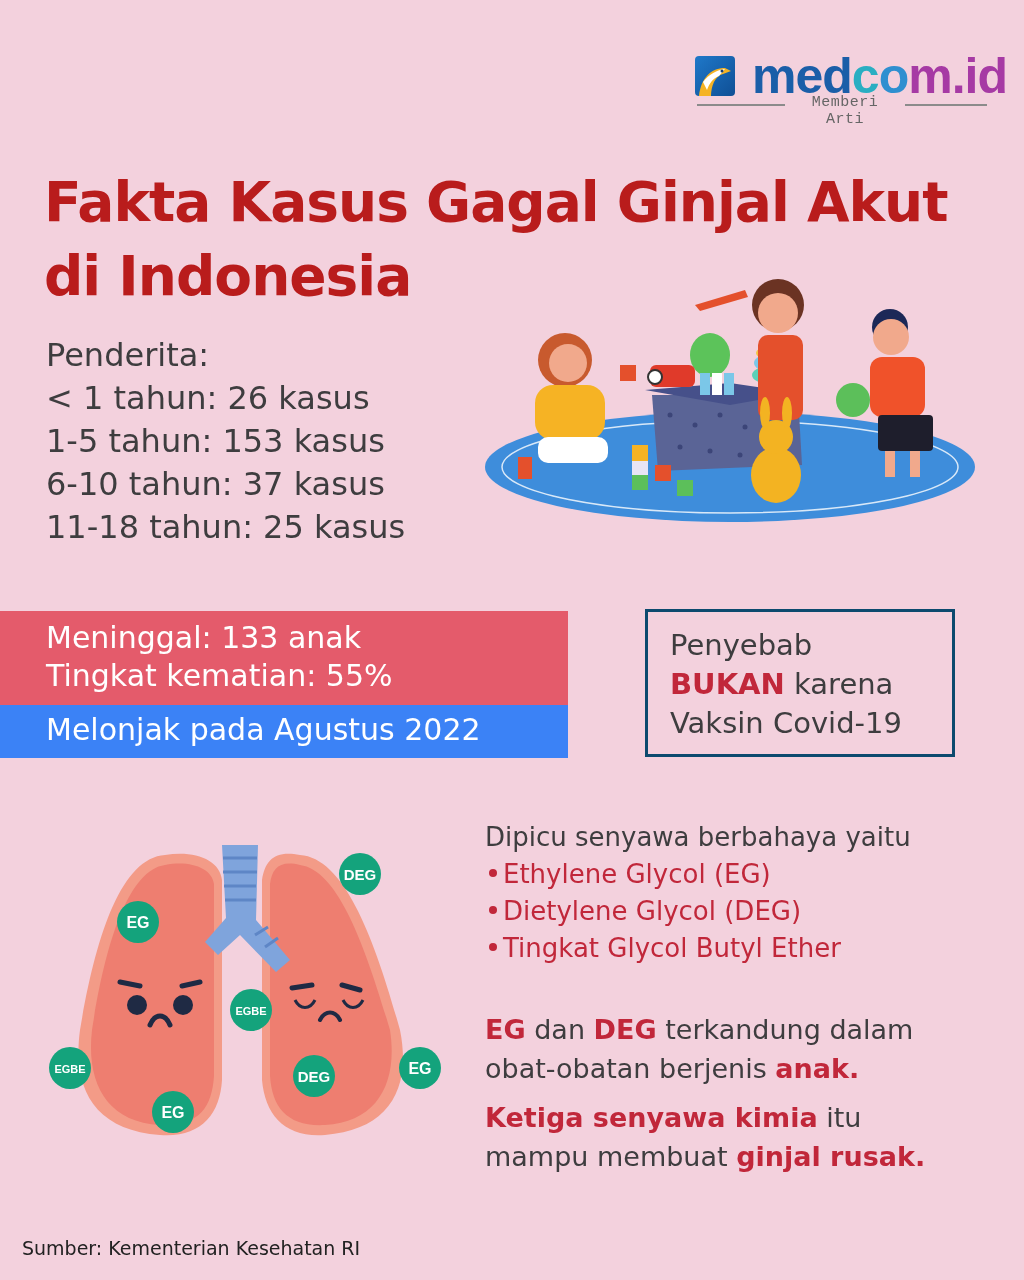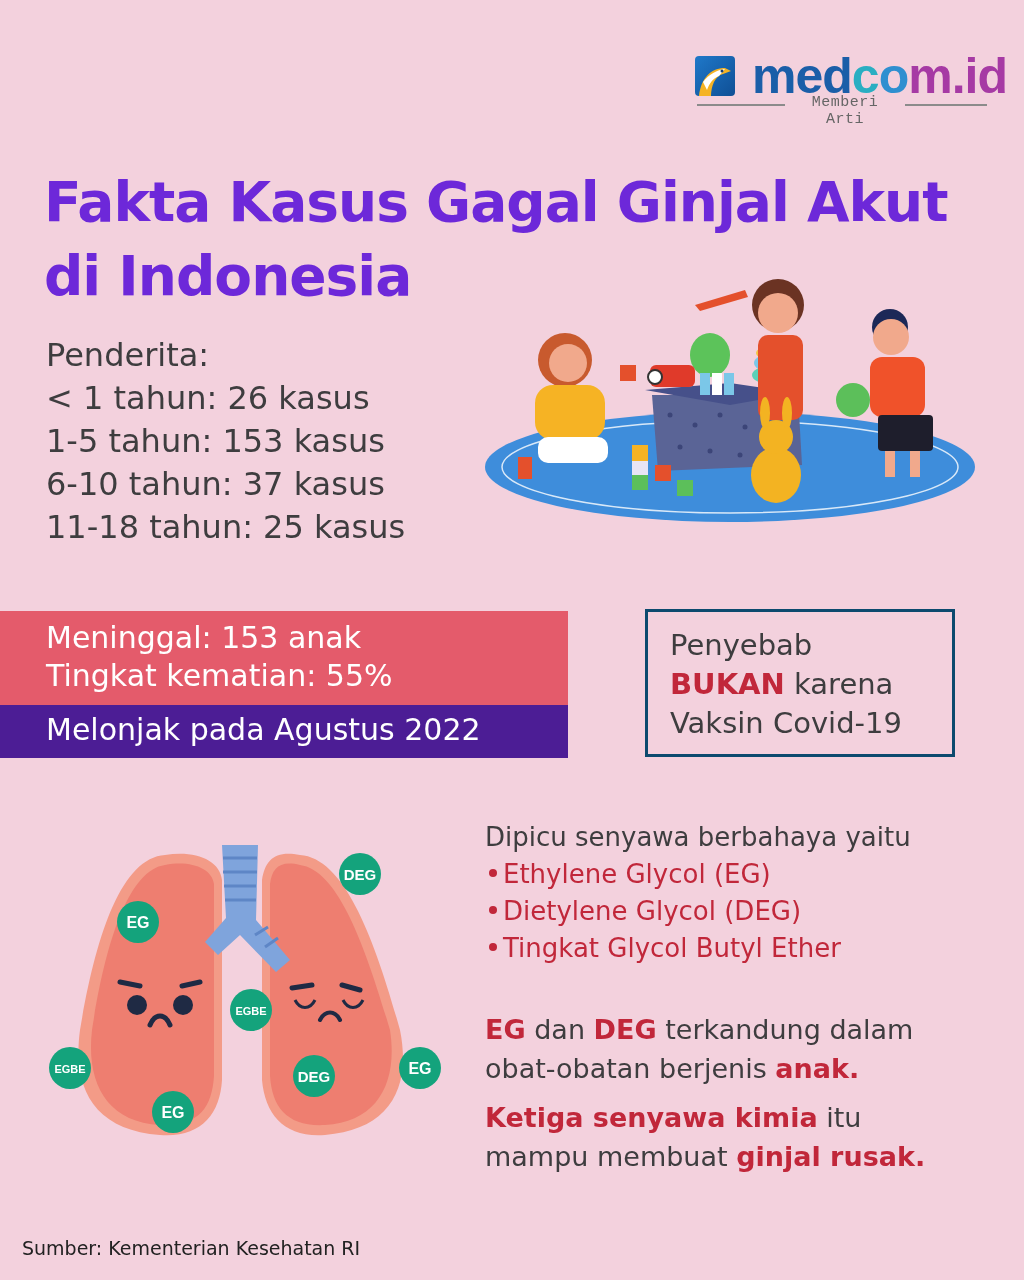--- a/index.html
+++ b/index.html
@@ -34,36 +34,36 @@
     .logo-tagline {
       left: 790px; top: 94px; width: 110px; text-align: center;
       font-family: Liberation Mono, monospace; font-size: 15px; color: #666;
       letter-spacing: 0.5px;
     }
 
     
     .title {
       left: 44px; top: 165px; width: 960px;
       font-family: "DejaVu Sans", sans-serif; font-weight: bold;
-      font-size: 55px; line-height: 74px; color: #6d28d9; letter-spacing: -1px;
+      font-size: 55px; line-height: 74px; color: #b91c1c; letter-spacing: -1px;
     }
 
     
     .patients { left: 46px; top: 334px; font-size: 32px; line-height: 43px; color: #3e3d3f; }
 
     
     .kids { left: 480px; top: 265px; width: 500px; height: 260px; }
 
     
     .statbox { left: 0; top: 611px; width: 568px; height: 94px; background: #e45b6b; }
     .statbox-text {
       position: absolute; left: 46px; top: 8px; color: #fff;
       font-size: 30px; line-height: 38px;
     }
-    .surgebox { left: 0; top: 705px; width: 568px; height: 53px; background: #4c1d95; }
+    .surgebox { left: 0; top: 705px; width: 568px; height: 53px; background: #3b82f6; }
     .surgebox-text {
       position: absolute; left: 46px; top: 5px; color: #fff;
       font-size: 30px; line-height: 40px; white-space: nowrap;
     }
 
     
     .causebox {
       left: 645px; top: 609px; width: 310px; height: 148px;
       border: 3px solid #0c4a6e;
     }
@@ -182,21 +182,21 @@
     <rect x="152" y="180" width="16" height="16" fill="#f6b324"></rect>
     <rect x="152" y="196" width="16" height="14" fill="#e8e4f4"></rect>
     <rect x="152" y="210" width="16" height="15" fill="#5cbf5a"></rect>
     <rect x="175" y="200" width="16" height="16" fill="#e4502c"></rect>
     <rect x="197" y="215" width="16" height="16" fill="#5cbf5a"></rect>
   </svg>
 </div>
 
 <div class="abs statbox">
   <div class="statbox-text">
-    <div>Meninggal: 153 anak</div>
+    <div>Meninggal: 133 anak</div>
     <div>Tingkat kematian: 55%</div>
   </div>
 </div>
 <div class="abs surgebox">
   <div class="surgebox-text">Melonjak pada Agustus 2022</div>
 </div>
 
 <div class="abs causebox">
   <div class="causebox-text">
     <div>Penyebab</div>

